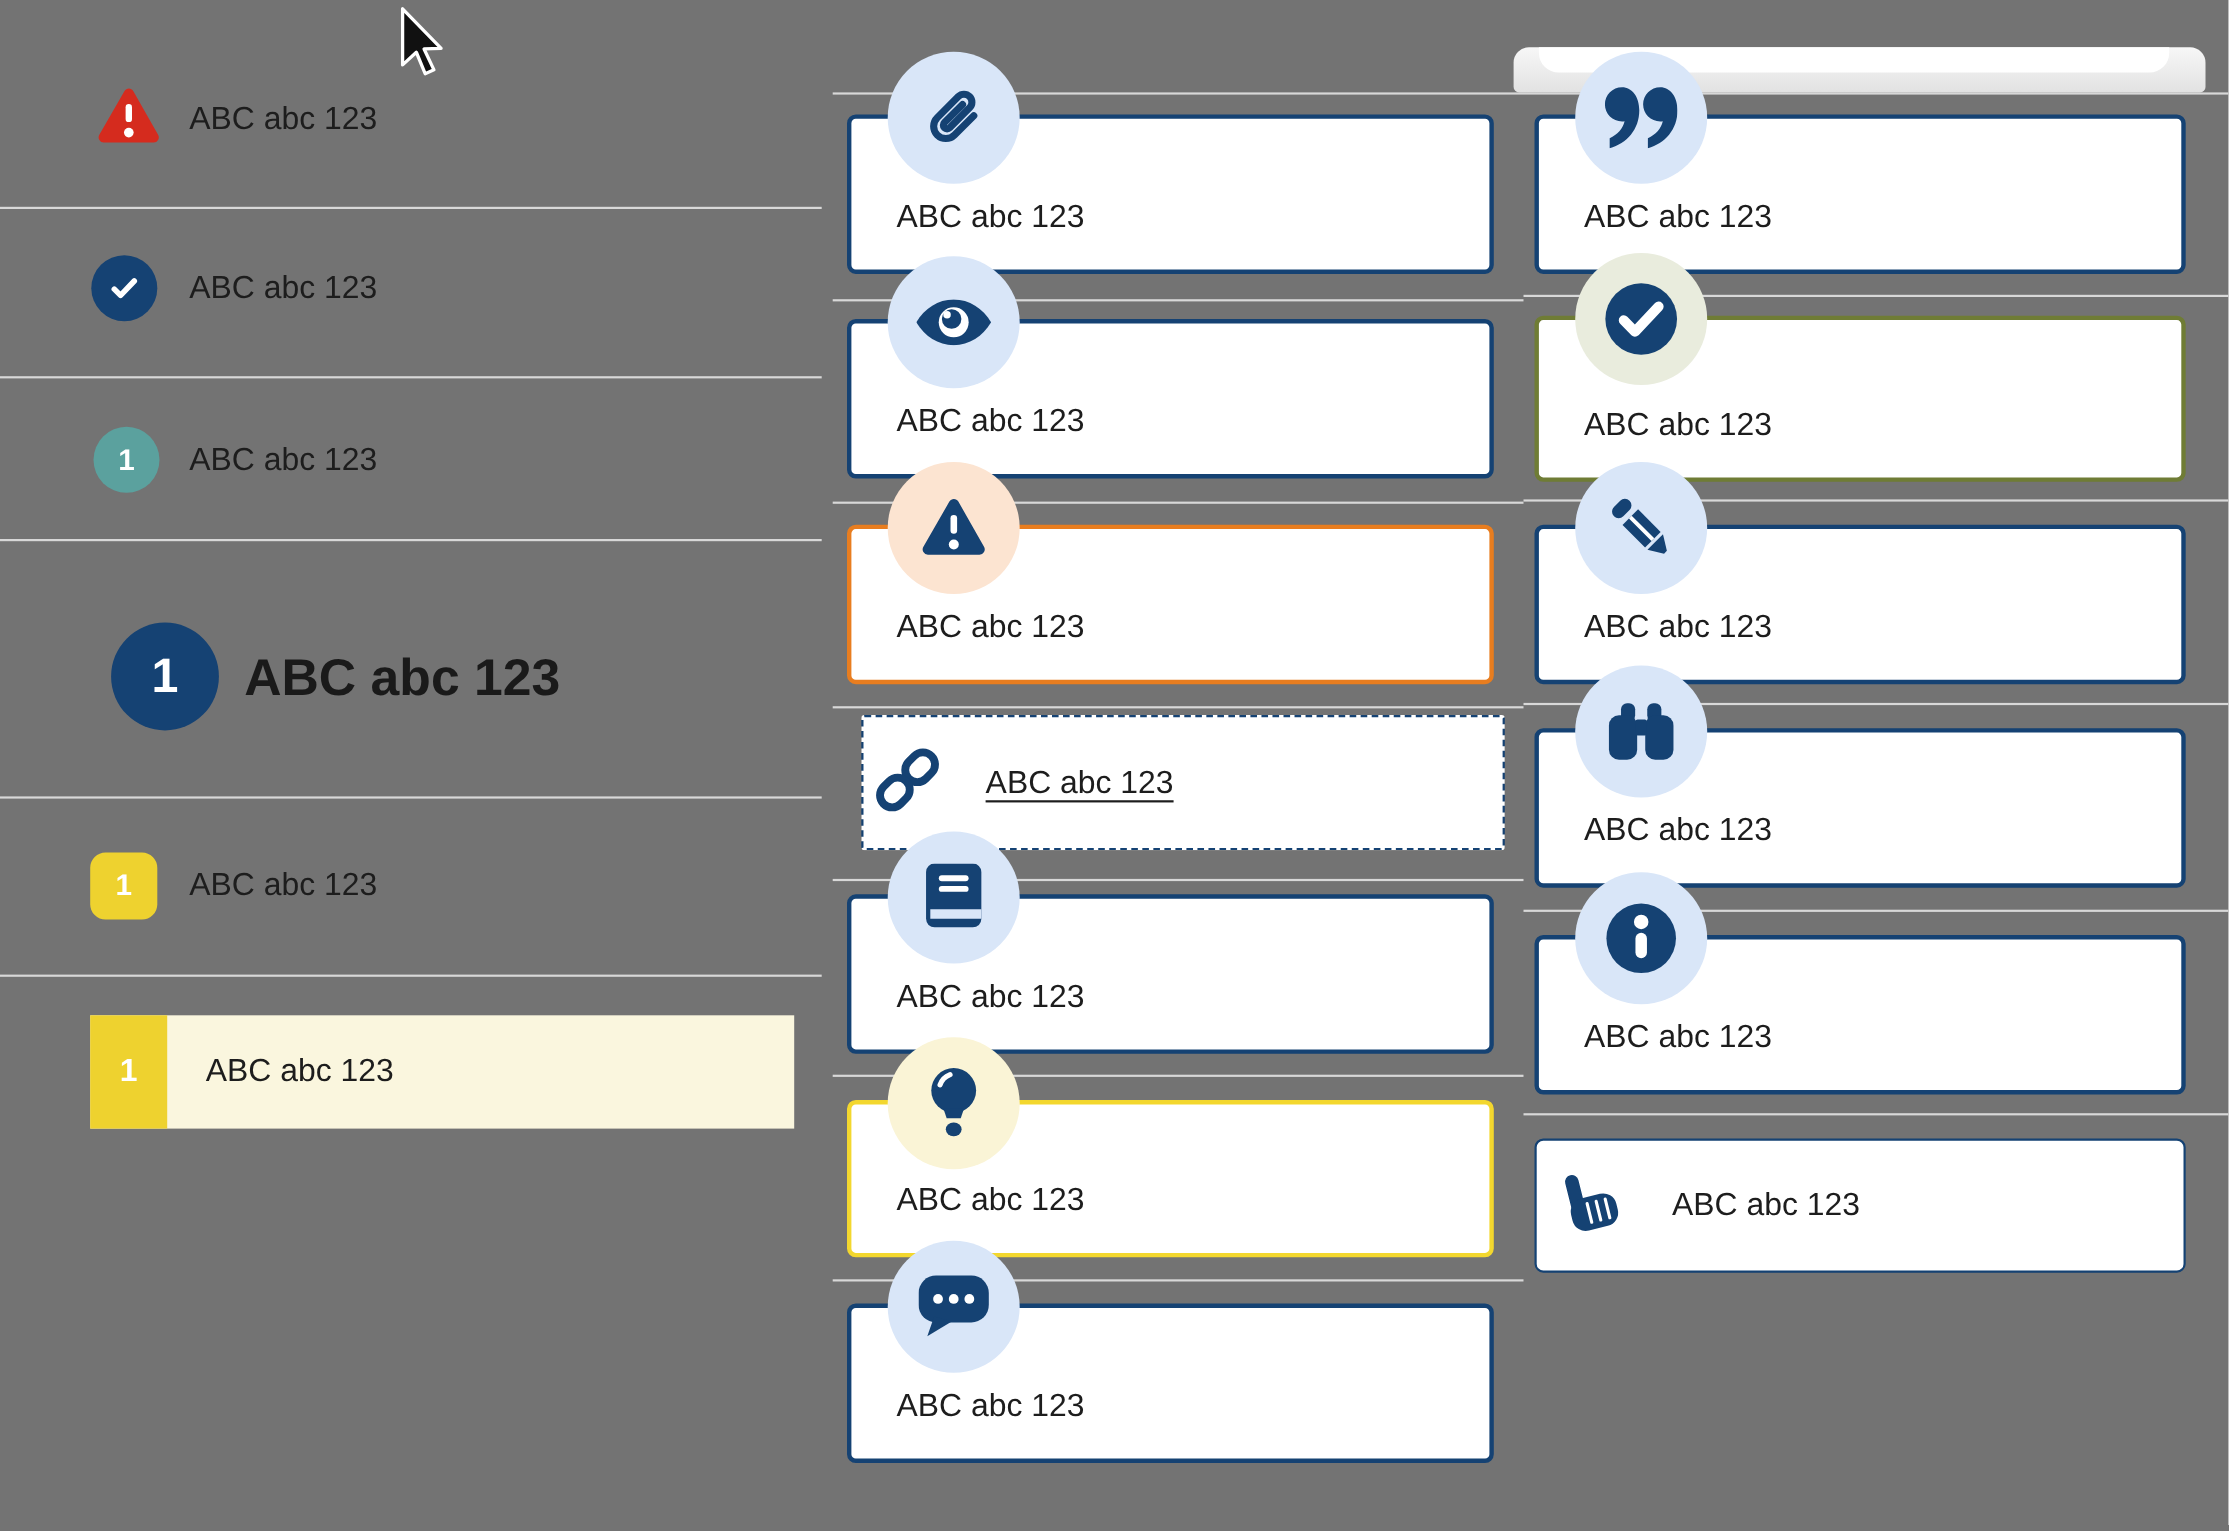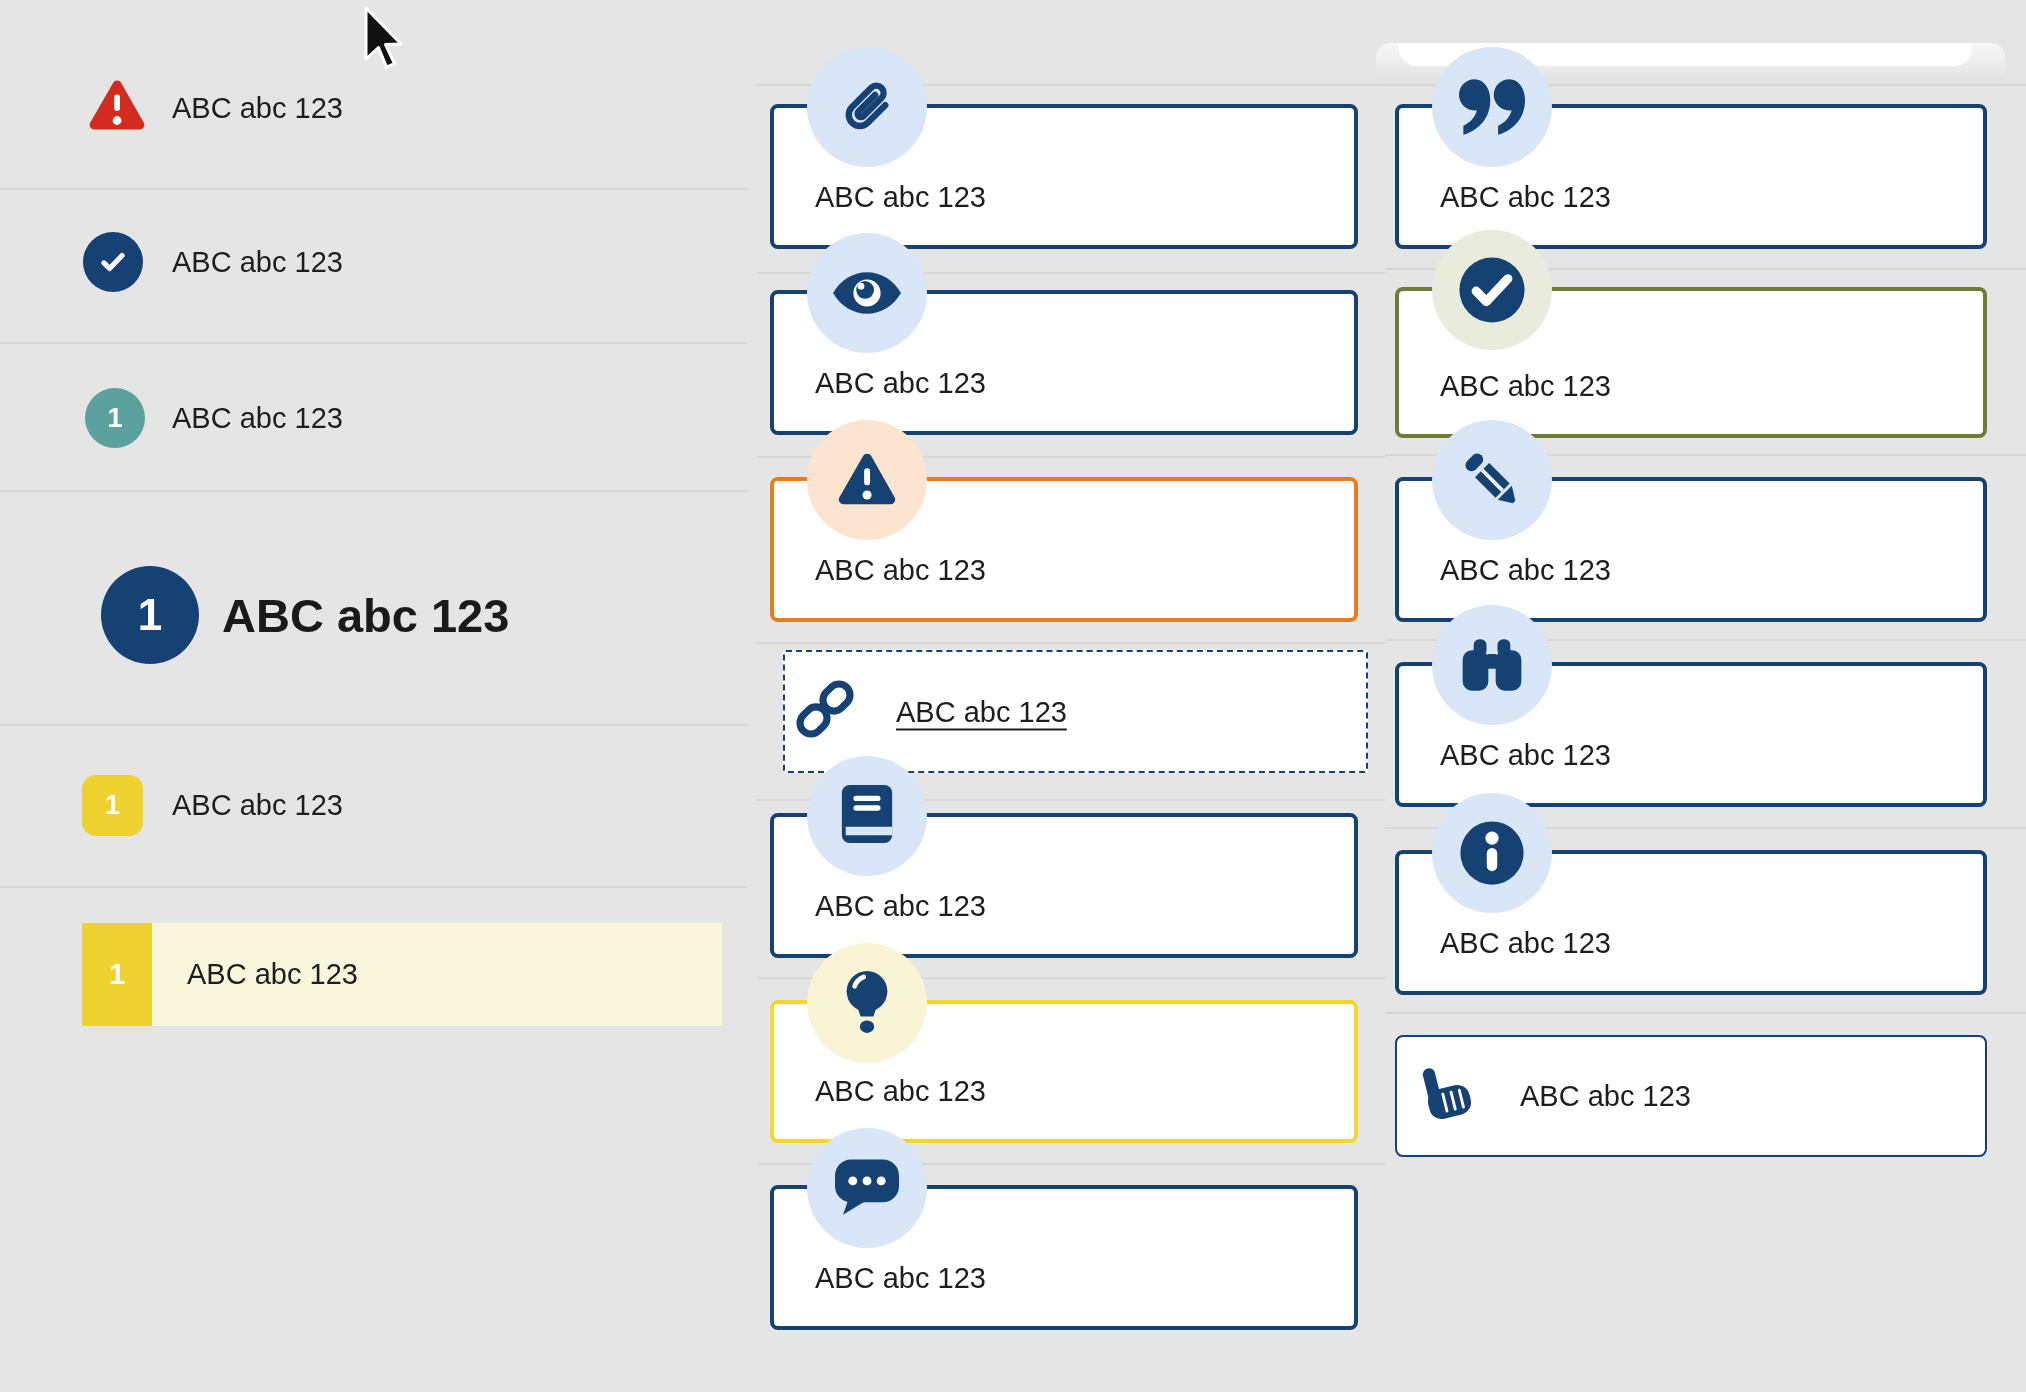--- a/index.html
+++ b/index.html
@@ -1,16 +1,16 @@
 <!DOCTYPE html>
 <html><head>
 <meta charset="utf-8">
 <style>
   html,body{margin:0;padding:0;background:#fff;}
-  .canvas{position:relative;width:2026px;height:1392px;background:#e5e5e5;overflow:hidden;
+  .canvas{position:relative;width:2026px;height:1392px;background:#737373;overflow:hidden;
           font-family:"Liberation Sans",sans-serif;color:#1d1d1d;}
   .divider{position:absolute;height:2px;background:#d8d8d8;}
 
   
   .l-row{position:absolute;display:flex;align-items:center;}
   .l-label{font-size:29px;color:#1d1d1d;white-space:nowrap;}
   #row1{left:86px;top:77px;height:62px;}
   #row1 .l-label{margin-left:24px;}
   #row2{left:83px;top:232px;height:60px;}
   #row2 .l-label{margin-left:29px;}

